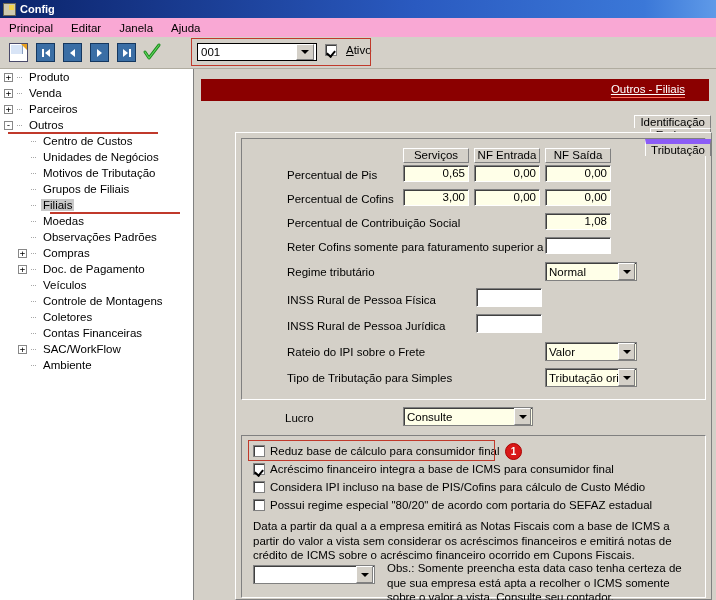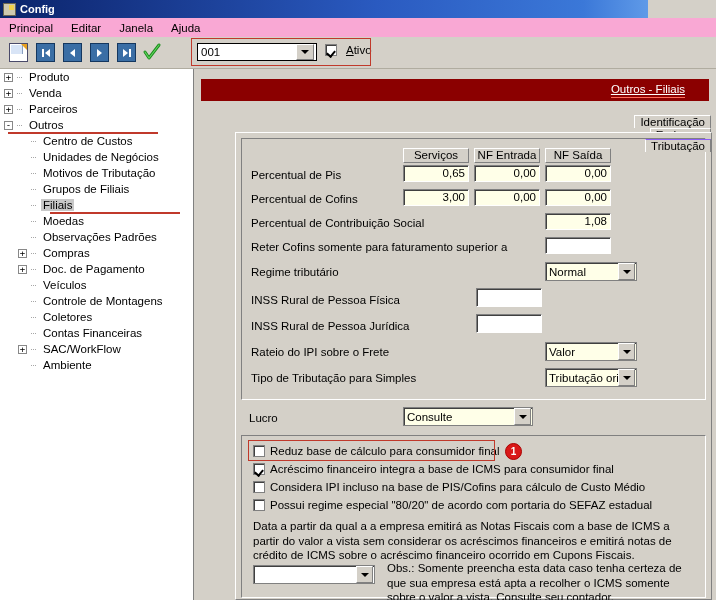--- a/index.html
+++ b/index.html
@@ -6,21 +6,21 @@
   body{
     width:716px;height:600px;overflow:hidden;
     font-family:"Liberation Sans","DejaVu Sans",sans-serif;
     font-size:11px;color:#000;background:#d4d0c8;
     -webkit-font-smoothing:none;
   }
   #app{position:relative;width:716px;height:600px;}
 
   
   .titlebar{
-    position:absolute;left:0;top:0;width:648px;height:18px;
+    position:absolute;left:0;top:0;width:716px;height:18px;
     background:linear-gradient(to right,#0a246a 0%,#13307f 14%,#2a5ac0 58%,#3b78d8 90%,#5f9ae8 100%);
     display:flex;align-items:center;
   }
   .titlebar .tb-icon{
     width:13px;height:13px;margin-left:3px;margin-right:4px;position:relative;flex:none;
     background:#cfc9b0;border:1px solid #6b6650;box-sizing:border-box;
   }
   .titlebar .tb-icon:after{
     content:"";position:absolute;right:1px;top:1px;width:5px;height:5px;background:#f2d24a;
   }
@@ -117,40 +117,40 @@
   .tabhost{position:absolute;left:41px;top:44px;width:477px;height:487px;}
   .tabstrip{position:relative;height:20px;display:flex;align-items:flex-end;flex-direction:column;}
   .tab{
     height:17px;padding:0 5px;background:#d4d0c8;
     border-top:1px solid #fff;border-left:1px solid #fff;border-right:1px solid #808080;
     display:flex;align-items:center;font-size:11.5px;box-sizing:border-box;margin-right:1px;
     position:relative;top:2px;
   }
   .tab.active{
     height:20px;top:0;background:#d4d0c8;z-index:3;
-    border-top:1px solid #8b5cf6;border-left:1px solid #fff;border-right:1px solid #808080;
+    border-top:5px solid #8b5cf6;border-left:1px solid #fff;border-right:1px solid #808080;
     font-size:11.5px;
   }
   .tabbody{
     position:absolute;left:0;top:19px;width:477px;height:468px;background:#d4d0c8;
     border-top:1px solid #fff;border-left:1px solid #fff;
     border-right:1px solid #808080;border-bottom:1px solid #808080;box-sizing:border-box;
   }
 
   .group{
     position:absolute;box-sizing:border-box;
     border-top:1px solid #808080;border-left:1px solid #808080;
     border-right:1px solid #fff;border-bottom:1px solid #fff;
   }
   .group-in{
     position:absolute;left:0;top:0;right:0;bottom:0;
     border-top:1px solid #d4d0c8;border-left:1px solid #d4d0c8;
   }
 
-  .flabel{position:absolute;font-size:11.5px;white-space:nowrap;}
+  .flabel{position:absolute;font-size:11.5px;white-space:nowrap;margin-left:36px;}
   .fld{
     position:absolute;box-sizing:border-box;height:17px;
     background:#ffffe8;border:1px solid #808080;border-right-color:#fff;border-bottom-color:#fff;
     box-shadow:inset 1px 1px 0 #404040;
     font-size:11.5px;text-align:right;line-height:15px;padding-right:3px;color:#000;
   }
   .fld.white{background:#fff;}
   .colhead{
     position:absolute;height:15px;box-sizing:border-box;background:#d4d0c8;
     border:1px solid #808080;border-top-color:#fff;border-left-color:#fff;

